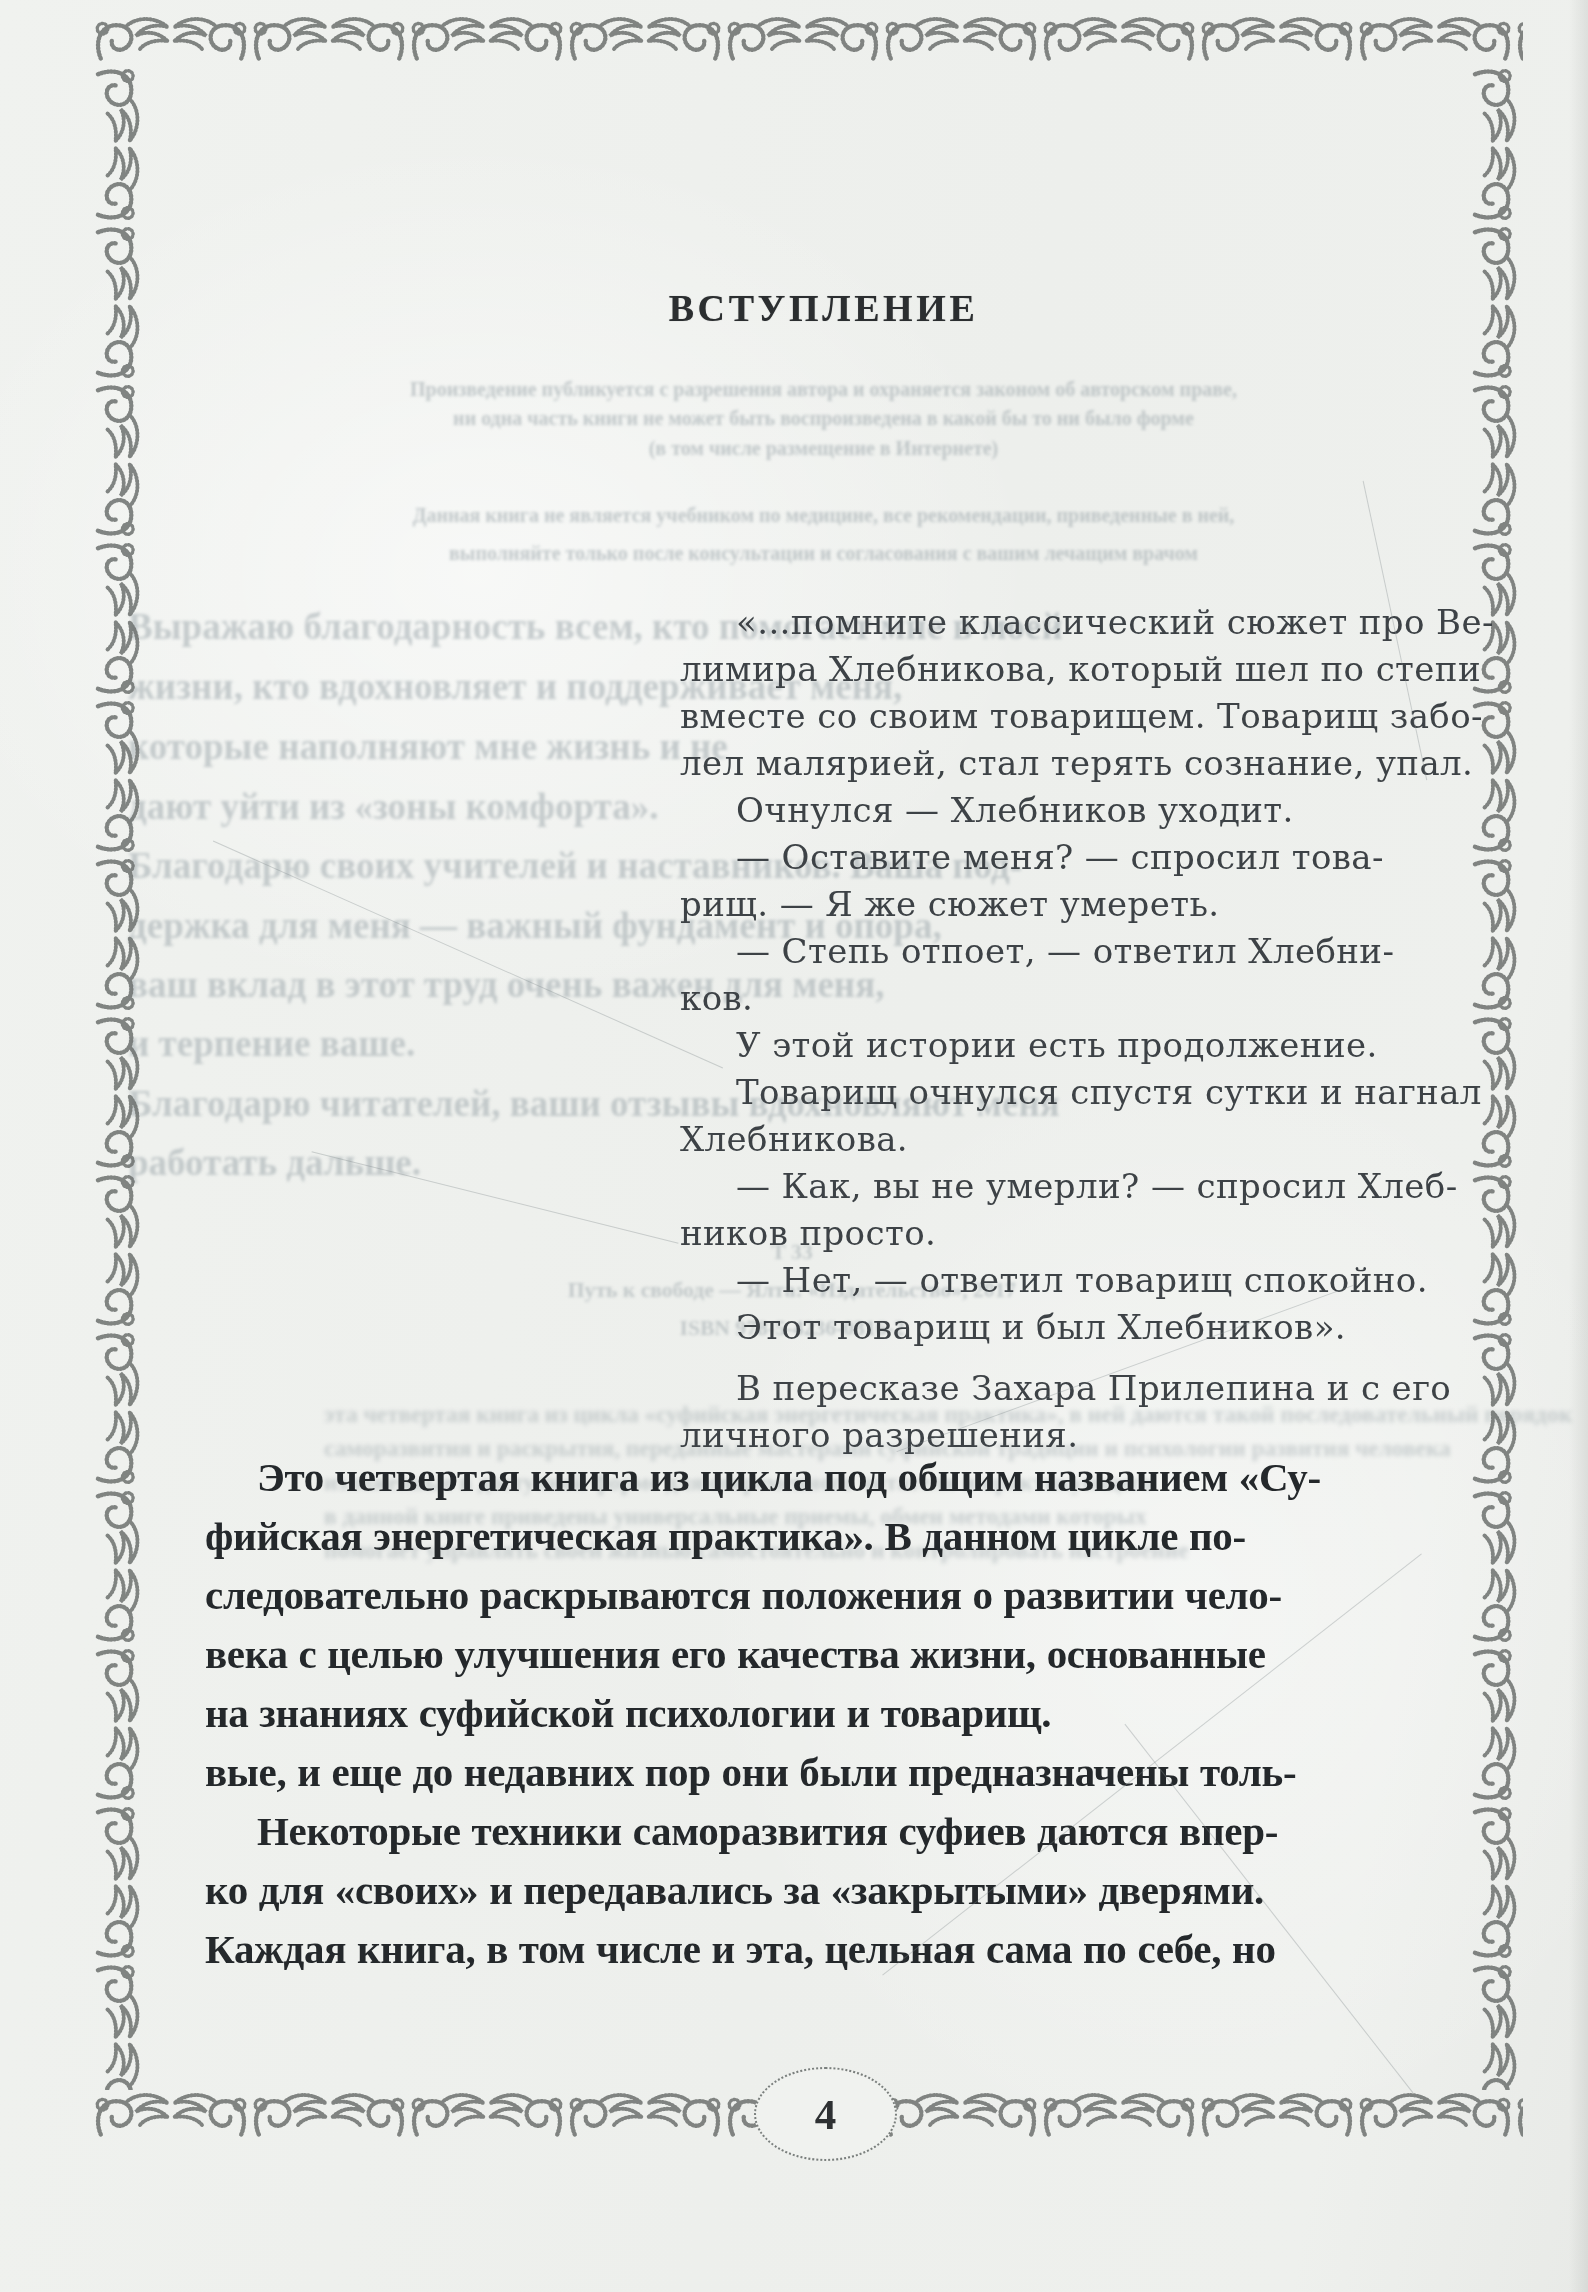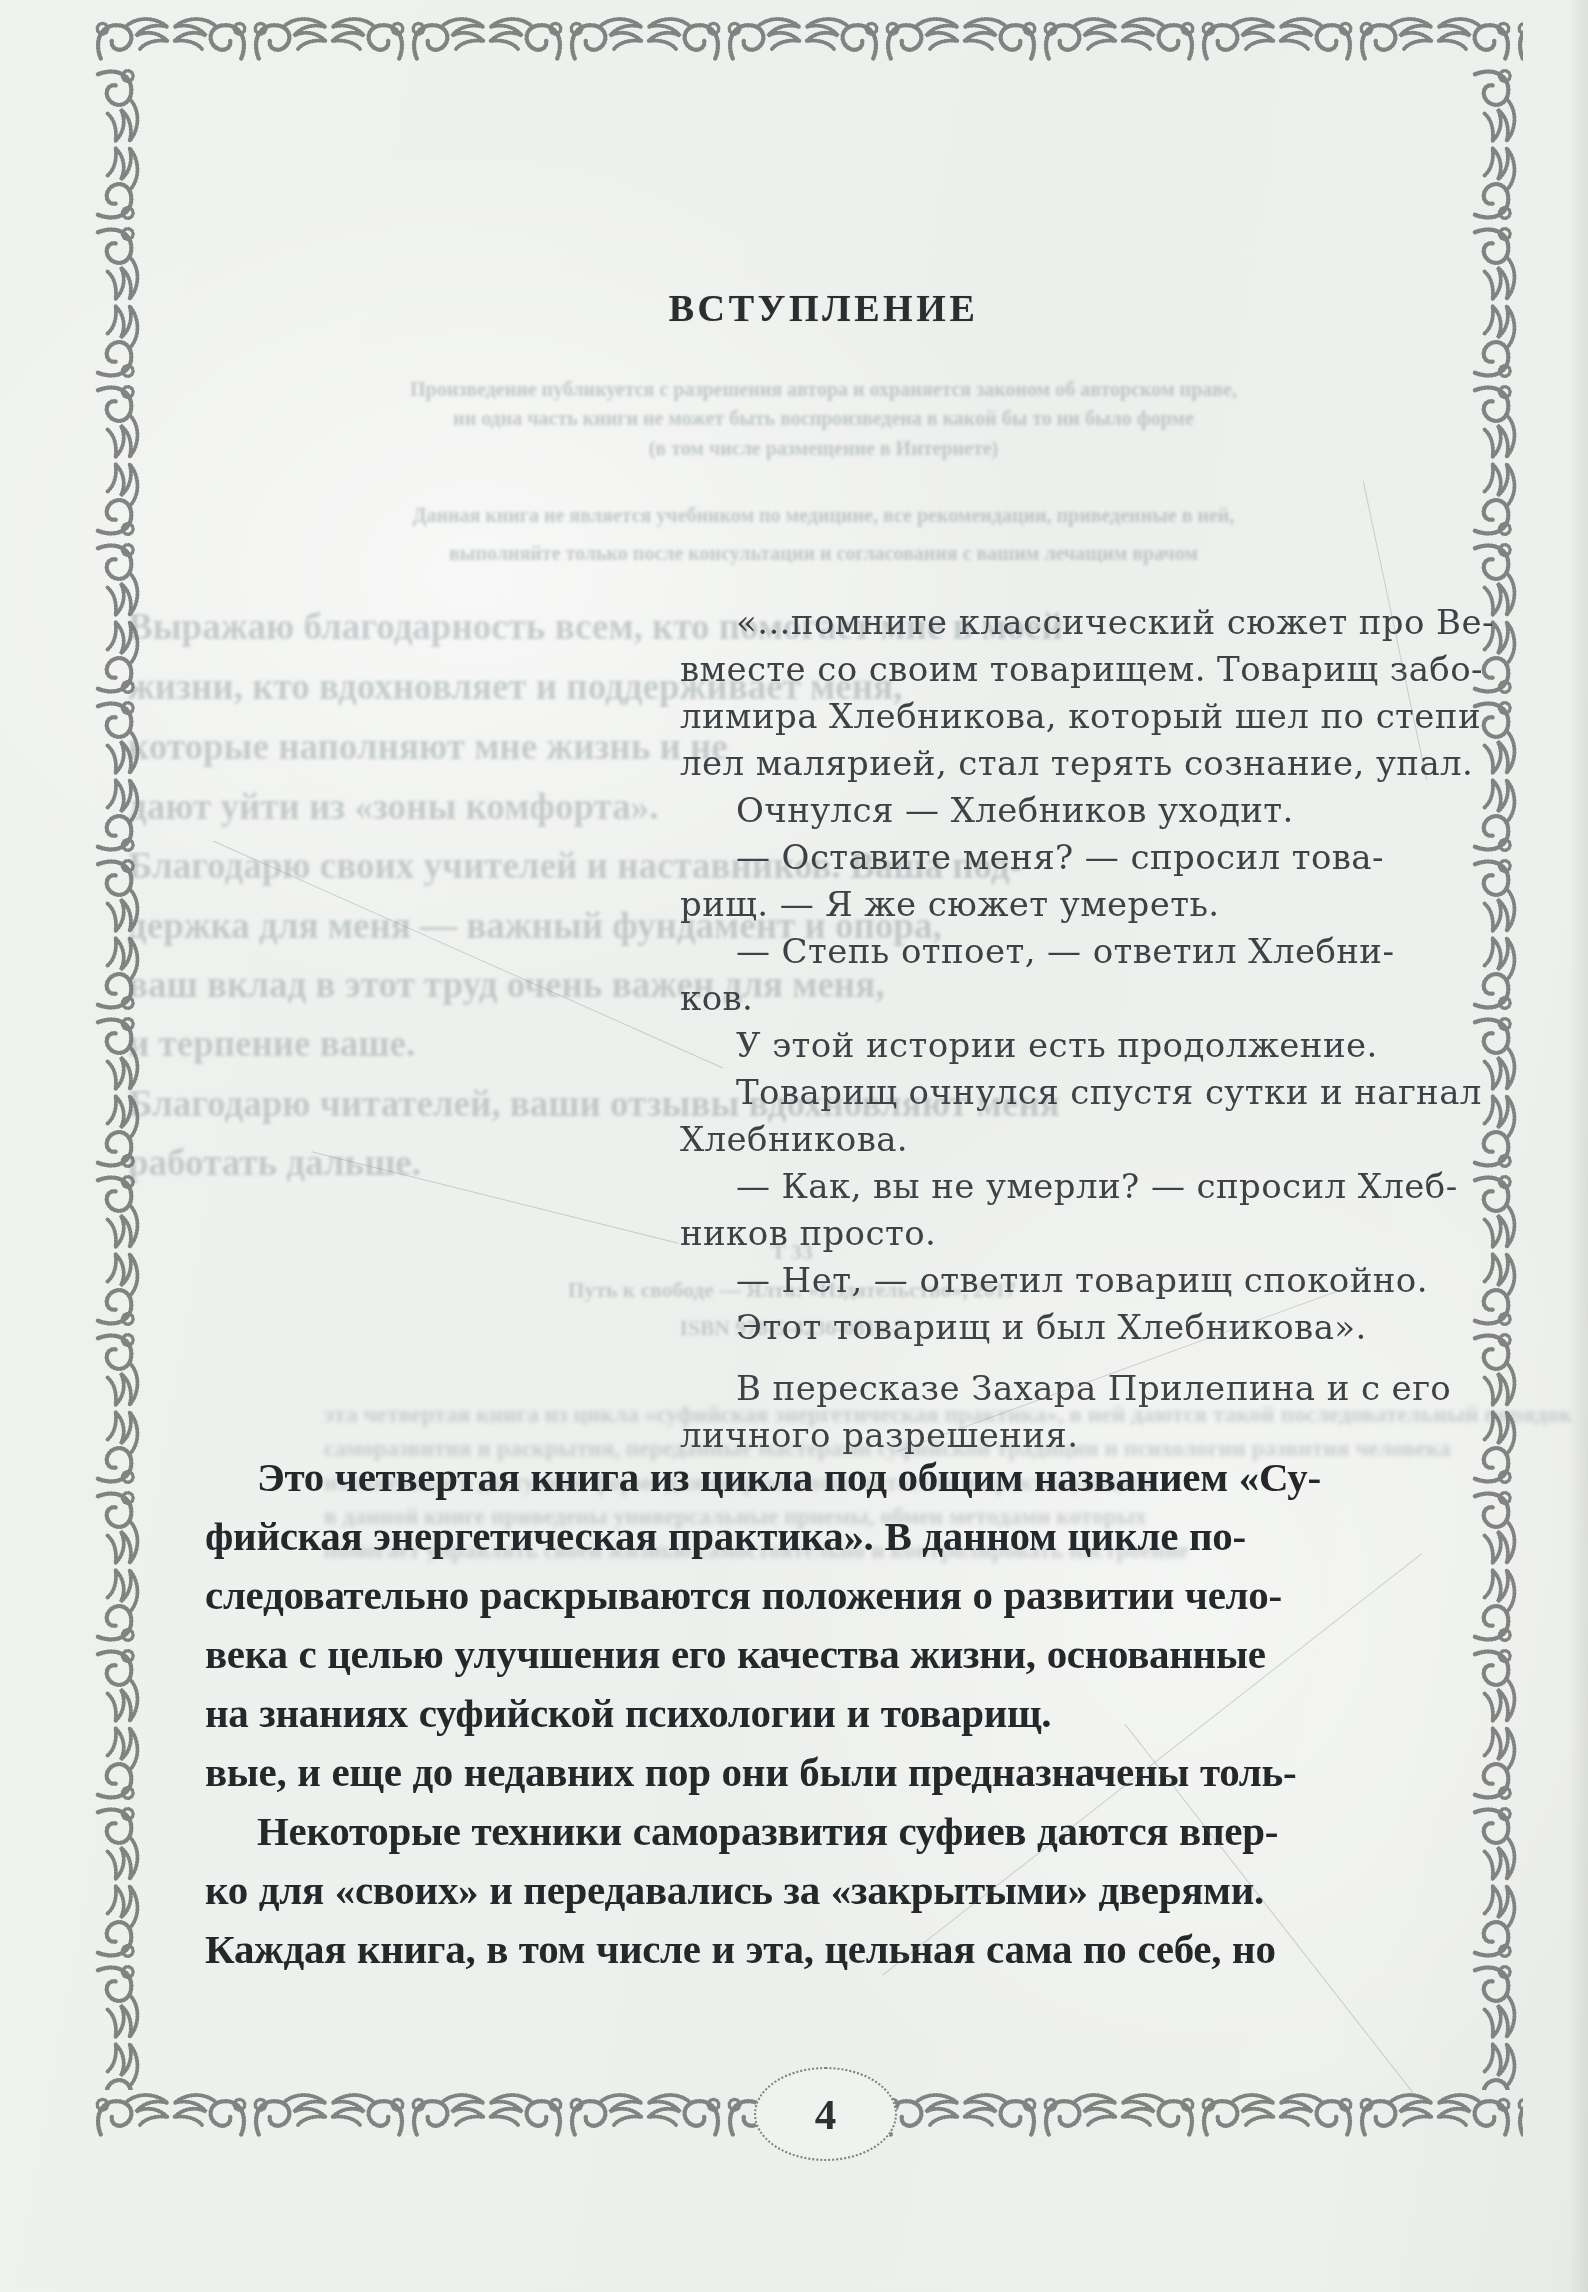--- a/index.html
+++ b/index.html
@@ -511,35 +511,35 @@
         <svg width="79" height="54" viewBox="0 0 90 60">
           <use href="#curl"></use>
         </svg>
       </div>
     </div>
 
   <div class="title">ВСТУПЛЕНИЕ</div>
 
   <div class="quote" id="quote-lines">
       <div class="line indent">«...помните классический сюжет про Ве-</div>
+      <div class="line">лимира Хлебникова, который шел по степи</div>
       <div class="line">вместе со своим товарищем. Товарищ забо-</div>
-      <div class="line">лимира Хлебникова, который шел по степи</div>
       <div class="line">лел малярией, стал терять сознание, упал.</div>
       <div class="line indent">Очнулся — Хлебников уходит.</div>
       <div class="line indent">— Оставите меня? — спросил това-</div>
       <div class="line">рищ. — Я же сюжет умереть.</div>
       <div class="line indent">— Степь отпоет, — ответил Хлебни-</div>
       <div class="line">ков.</div>
       <div class="line indent">У этой истории есть продолжение.</div>
       <div class="line indent">Товарищ очнулся спустя сутки и нагнал</div>
       <div class="line">Хлебникова.</div>
       <div class="line indent">— Как, вы не умерли? — спросил Хлеб-</div>
       <div class="line">ников просто.</div>
       <div class="line indent">— Нет, — ответил товарищ спокойно.</div>
-      <div class="line indent">Этот товарищ и был Хлебникова».</div>
+      <div class="line indent">Этот товарищ и был Хлебников».</div>
       <div class="line indent gap">В пересказе Захара Прилепина и с его</div>
       <div class="line">личного разрешения.</div>
     </div>
 
   <div class="body-text" id="body-paragraphs">
       <div>
         <div class="line indent">Это четвертая книга из цикла под общим названием «Су-</div>
         <div class="line">фийская энергетическая практика». В данном цикле по-</div>
         <div class="line">следовательно раскрываются положения о развитии чело-</div>
         <div class="line">века с целью улучшения его качества жизни, основанные</div>

